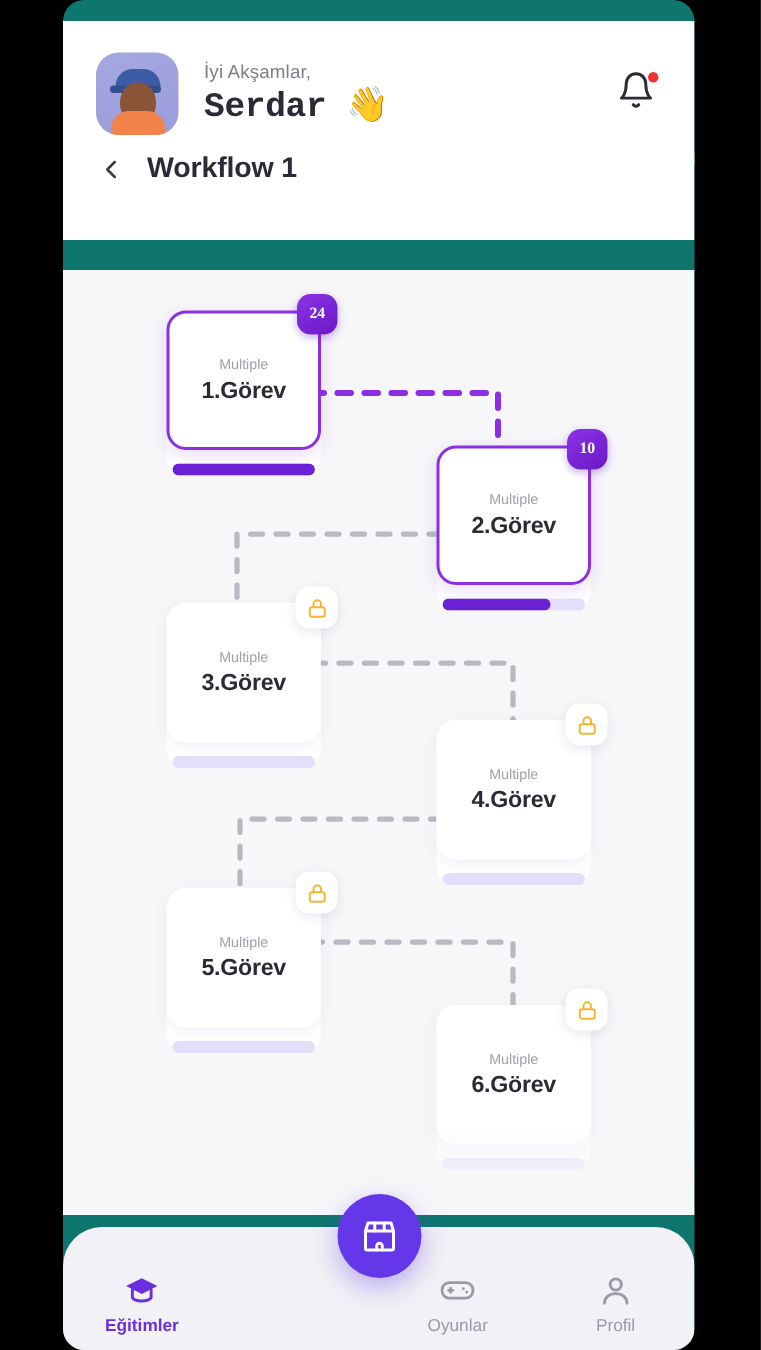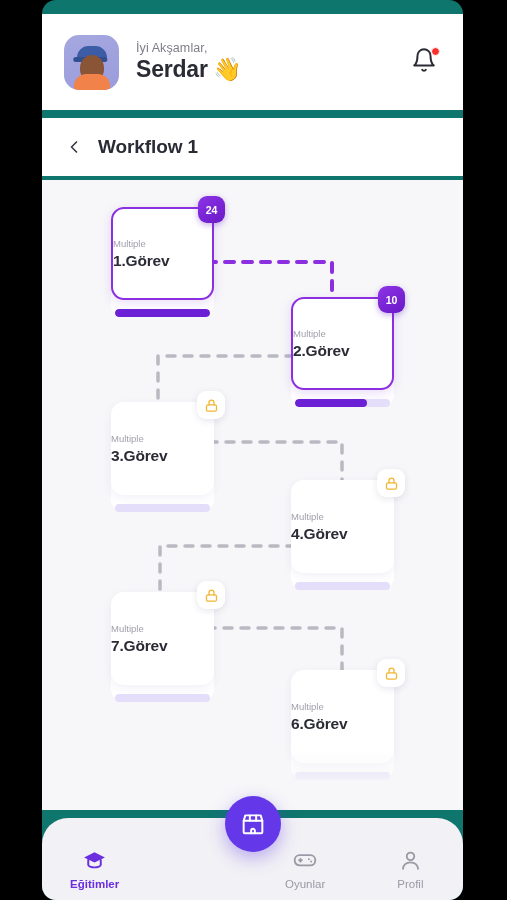--- a/index.html
+++ b/index.html
@@ -50,32 +50,32 @@
     position: absolute; left: 50%; top: 22px; width: 34px; height: 5px;
     transform: translateX(-55%); border-radius: 4px; background: #32508f;
   }
   .avatar .body {
     position: absolute; left: 50%; bottom: -4px; width: 36px; height: 20px;
     transform: translateX(-50%); border-radius: 12px 12px 0 0;
     background: #f0824a;
   }
   .greet { margin-left: 17px; display: flex; flex-direction: column; }
   .greet-small { font-size: 12.5px; color: #7e7e8a; letter-spacing: .1px; }
-  .greet-name { font-size: 23px; font-weight: 700; color: #2b2b36; margin-top: 1px; letter-spacing: -.2px; }
+  .greet-name { font-size: 23px; font-weight: 700; color: #2b2b36; margin-top: 1px; letter-spacing: -.2px; font-family: Liberation Mono, monospace; }
   .bell-wrap { margin-left: auto; position: relative; width: 30px; height: 32px; cursor: pointer; }
   .bell-dot {
     position: absolute; right: 1px; top: 1px; width: 9px; height: 9px;
     border-radius: 50%; background: #f8312f; border: 1.5px solid #fff;
   }
 
   
   .subheader {
-    position: absolute; left: 0; top: 118px;
+    position: absolute; left: 0; top: 102px;
     width: 421px; height: 58px; background: #fff;
-    display: flex; align-items: center; padding: 0 22px;
+    display: flex; align-items: flex-start; padding: 0 22px;
   }
   .back-chevron { width: 22px; height: 22px; cursor: pointer; display:flex; align-items:center; }
   .wf-title { font-size: 19px; font-weight: 700; color: #2b2b36; margin-left: 12px; letter-spacing: -.1px; }
 
   
   .canvas {
     position: absolute; left: 0; top: 180px;
     width: 421px; height: 630px;
     background: #f7f7f9; overflow: hidden;
   }
@@ -83,36 +83,37 @@
 
   .node {
     position: absolute; width: 103px;
     background: #ffffff; border-radius: 13px;
     display: flex; flex-direction: column;
     align-items: center; justify-content: center;
     cursor: pointer;
   }
   .node .body {
     width: 103px; height: 93px; border-radius: 13px; background:#fff;
-    display:flex; flex-direction:column; justify-content:center;
+    display:flex; flex-direction:column; align-items:center; justify-content:center;
     box-shadow: 0 3px 10px rgba(70,40,140,.07);
   }
   .node.active .body { border: 2px solid #8c2fe0; box-shadow: 0 3px 12px rgba(120,40,220,.16); }
   .node .multiple { font-size: 9.5px; color: #a0a0ab; margin-bottom: 3px; }
   .node .name { font-size: 15.5px; font-weight: 700; color: #2b2b36; letter-spacing: -.2px; }
   .bar { width: 95px; height: 8px; border-radius: 6px; background: #e5defa; margin-top: 9px; position: relative; overflow: hidden; }
   .bar .fill { position: absolute; left: 0; top: 0; height: 100%; border-radius: 6px; background: #6b20d6; }
 
   .badge-count {
     position: absolute; right: -11px; top: -11px;
     width: 27px; height: 27px; border-radius: 9px;
     background: linear-gradient(145deg,#8b34e6,#6a18c6);
     color: #fff; font-size: 10.5px; font-weight: 700;
     display: flex; align-items: center; justify-content: center;
     box-shadow: 0 2px 6px rgba(90,30,190,.35);
+    font-family: Liberation Serif, serif;
   }
   .badge-lock {
     position: absolute; right: -11px; top: -11px;
     width: 28px; height: 28px; border-radius: 9px;
     background: #ffffff;
     display: flex; align-items: center; justify-content: center;
     box-shadow: 0 2px 7px rgba(60,40,110,.12);
   }
 
   .fade-bottom {
@@ -255,21 +256,21 @@
           <svg width="15" height="15" viewBox="0 0 24 24" fill="none" stroke="#f2b634" stroke-width="2.1" stroke-linecap="round" stroke-linejoin="round">
             <rect x="4" y="11" width="16" height="10" rx="2.4"></rect>
             <path d="M8 11V7.5a4 4 0 0 1 8 0V11"></path>
           </svg>
         </div>
       </div>
 
       <div class="node" style="left:69px; top:412px;">
         <div class="body">
           <span class="multiple">Multiple</span>
-          <span class="name">7.Görev</span>
+          <span class="name">5.Görev</span>
         </div>
         <div class="bar"></div>
         <div class="badge-lock">
           <svg width="15" height="15" viewBox="0 0 24 24" fill="none" stroke="#f2b634" stroke-width="2.1" stroke-linecap="round" stroke-linejoin="round">
             <rect x="4" y="11" width="16" height="10" rx="2.4"></rect>
             <path d="M8 11V7.5a4 4 0 0 1 8 0V11"></path>
           </svg>
         </div>
       </div>
 

